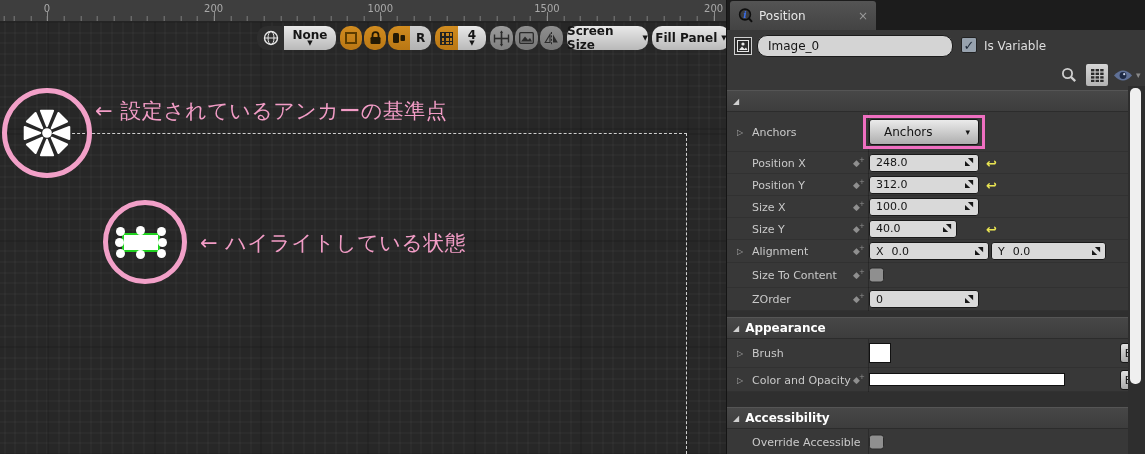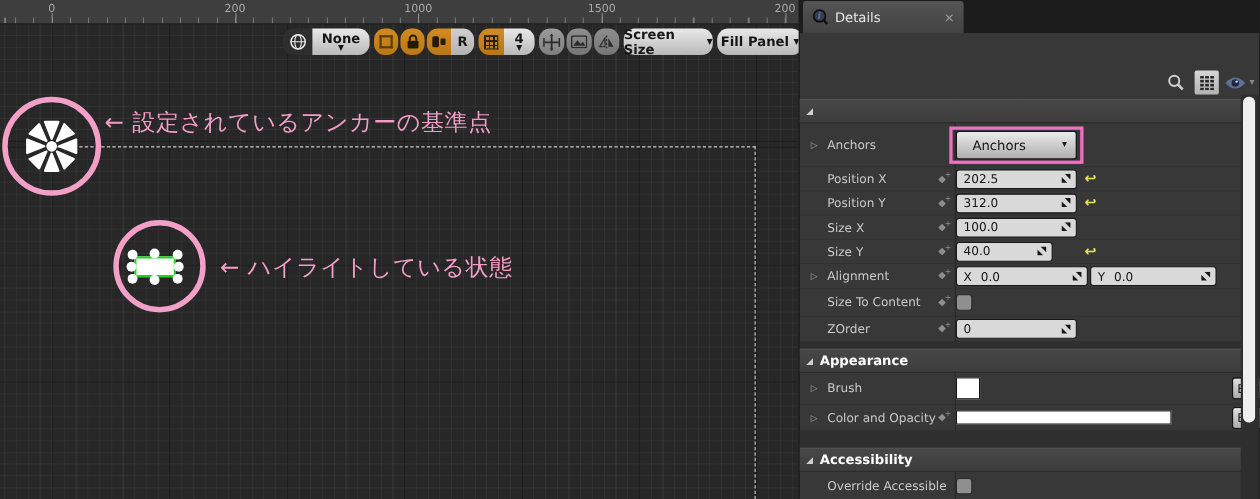--- a/index.html
+++ b/index.html
@@ -275,25 +275,37 @@
 
   <div id="details">
 
     <div id="tabbar">
       <div id="tab">
         <svg width="15" height="15" viewBox="0 0 15 15">
           <circle cx="7" cy="6.5" r="5.4" fill="#3c3c3c" stroke="#0e0e0e" stroke-width="1.6"></circle>
           <line x1="11" y1="10.5" x2="14" y2="13.8" stroke="#0e0e0e" stroke-width="2"></line>
           <text x="7" y="9.6" text-anchor="middle" font-size="9" font-style="italic" font-weight="bold" fill="#3b6eea" font-family="DejaVu Serif,serif">i</text>
         </svg>
-        <span class="tab-label">Details</span>
+        <span class="tab-label">Position</span>
         <span class="close">×</span>
       </div>
     </div>
 
+    <div id="name-row">
+      <div id="obj-icon">
+        <svg width="12" height="12" viewBox="0 0 12 12">
+          <rect x="0.5" y="0.5" width="11" height="11" fill="none" stroke="#e8e8e8" stroke-width="1"></rect>
+          <circle cx="6" cy="4" r="1.6" fill="#e8e8e8"></circle>
+          <path d="M2 10 L5 6.5 L7.5 9 L9 7.5 L10.5 10 Z" fill="#e8e8e8"></path>
+        </svg>
+      </div>
+      <input id="obj-name" type="text" value="Image_0" style="">
+      <div id="isvar-box"><span>✓</span></div>
+      <span id="isvar-label">Is Variable</span>
+    </div>
 
     <div id="search-row">
       <svg id="search-mag" width="16" height="16" viewBox="0 0 16 16">
         <circle cx="6.5" cy="6.5" r="4.6" fill="none" stroke="#cfcfcf" stroke-width="1.8"></circle>
         <line x1="10" y1="10" x2="14.2" y2="14.2" stroke="#cfcfcf" stroke-width="2.4"></line>
       </svg>
       <div id="viewmode-btn">
         <svg width="13" height="13" viewBox="0 0 13 13">
           <g fill="#2a2a2a">
             <rect x="0" y="0" width="3.4" height="2.4"></rect>
@@ -334,21 +346,21 @@
       <div id="anchors-dd">
         <span class="ddval">Anchors</span>
         <span class="ddcaret">▾</span>
       </div>
     </div>
 
     <div class="prow" style="top:152px;height:22px">
       <span class="plabel">Position X</span>
       <span class="keyicon">◆<i>+</i></span>
       <div class="nfield" style="left:142px;width:110px">
-        <span class="nval">202.5</span>
+        <span class="nval">248.0</span>
         <svg class="spin" width="9" height="9" viewBox="0 0 10 10">
             <polygon points="9,0 3.2,0 9,5.8" fill="#161616"></polygon>
             <polygon points="0,9 0,3.2 5.8,9" fill="#161616"></polygon>
           </svg>
       </div>
       <span class="revert">↩</span>
     </div>
 
     <div class="prow" style="top:174px;height:22px">
       <span class="plabel">Position Y</span>

